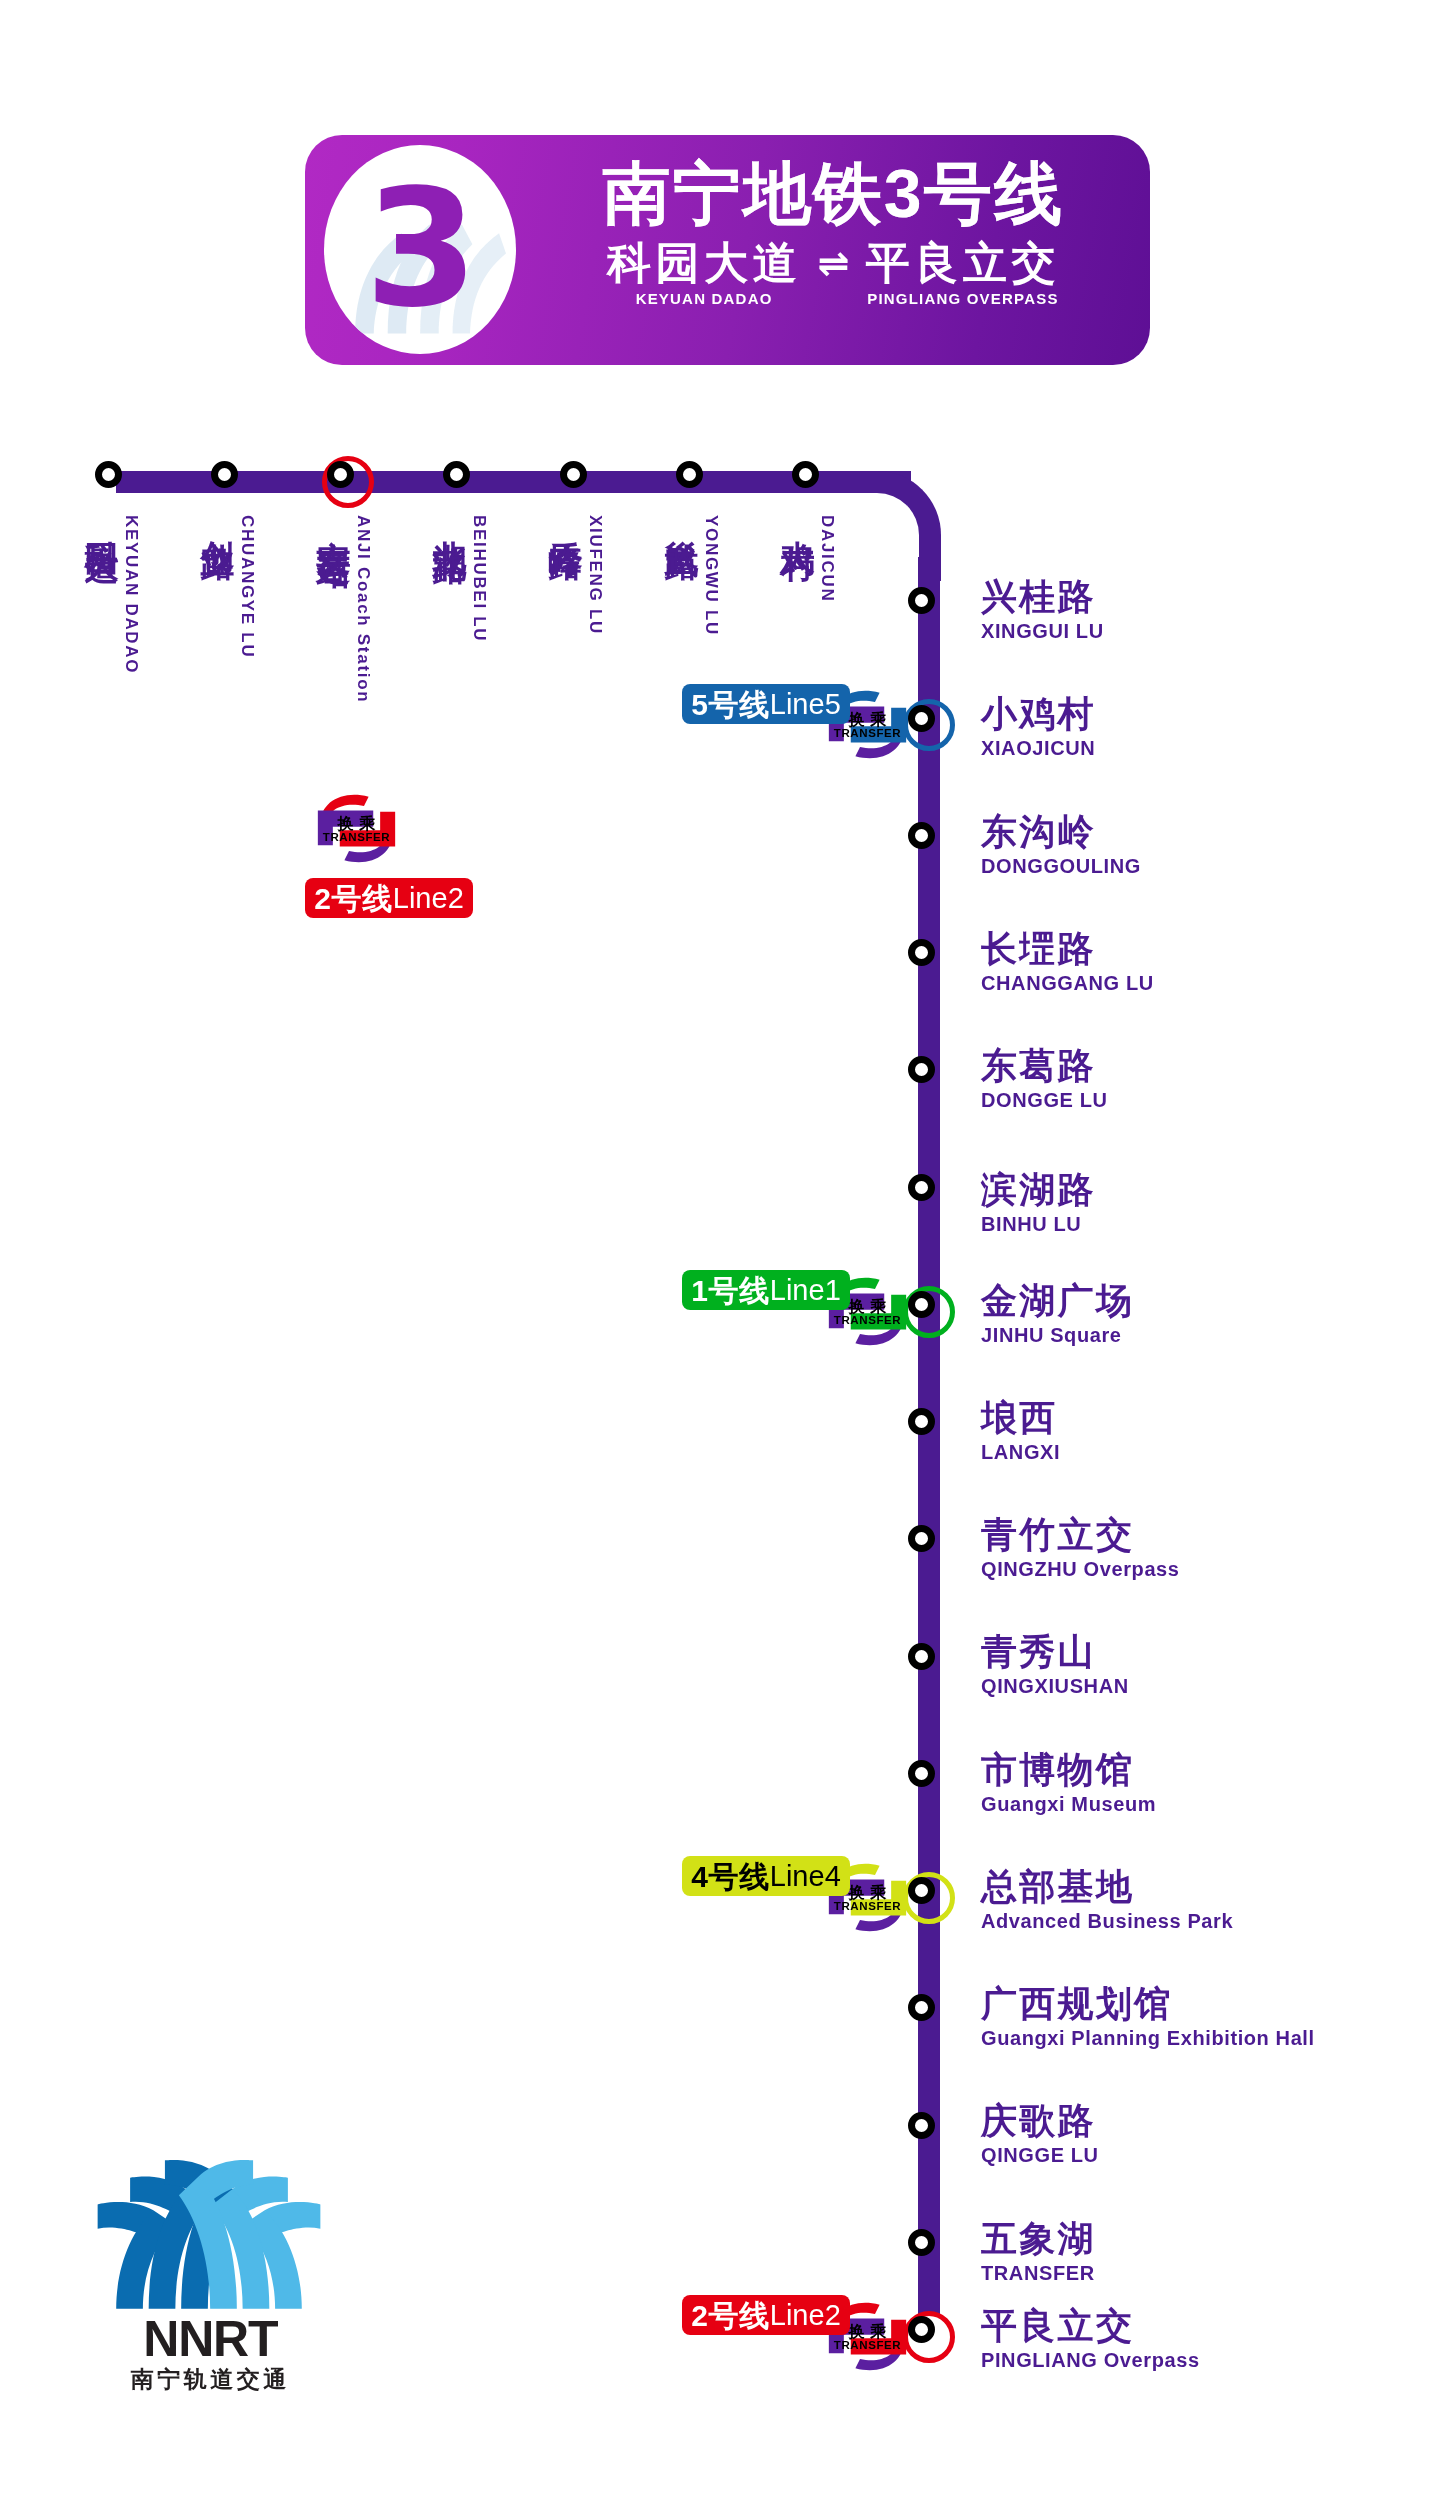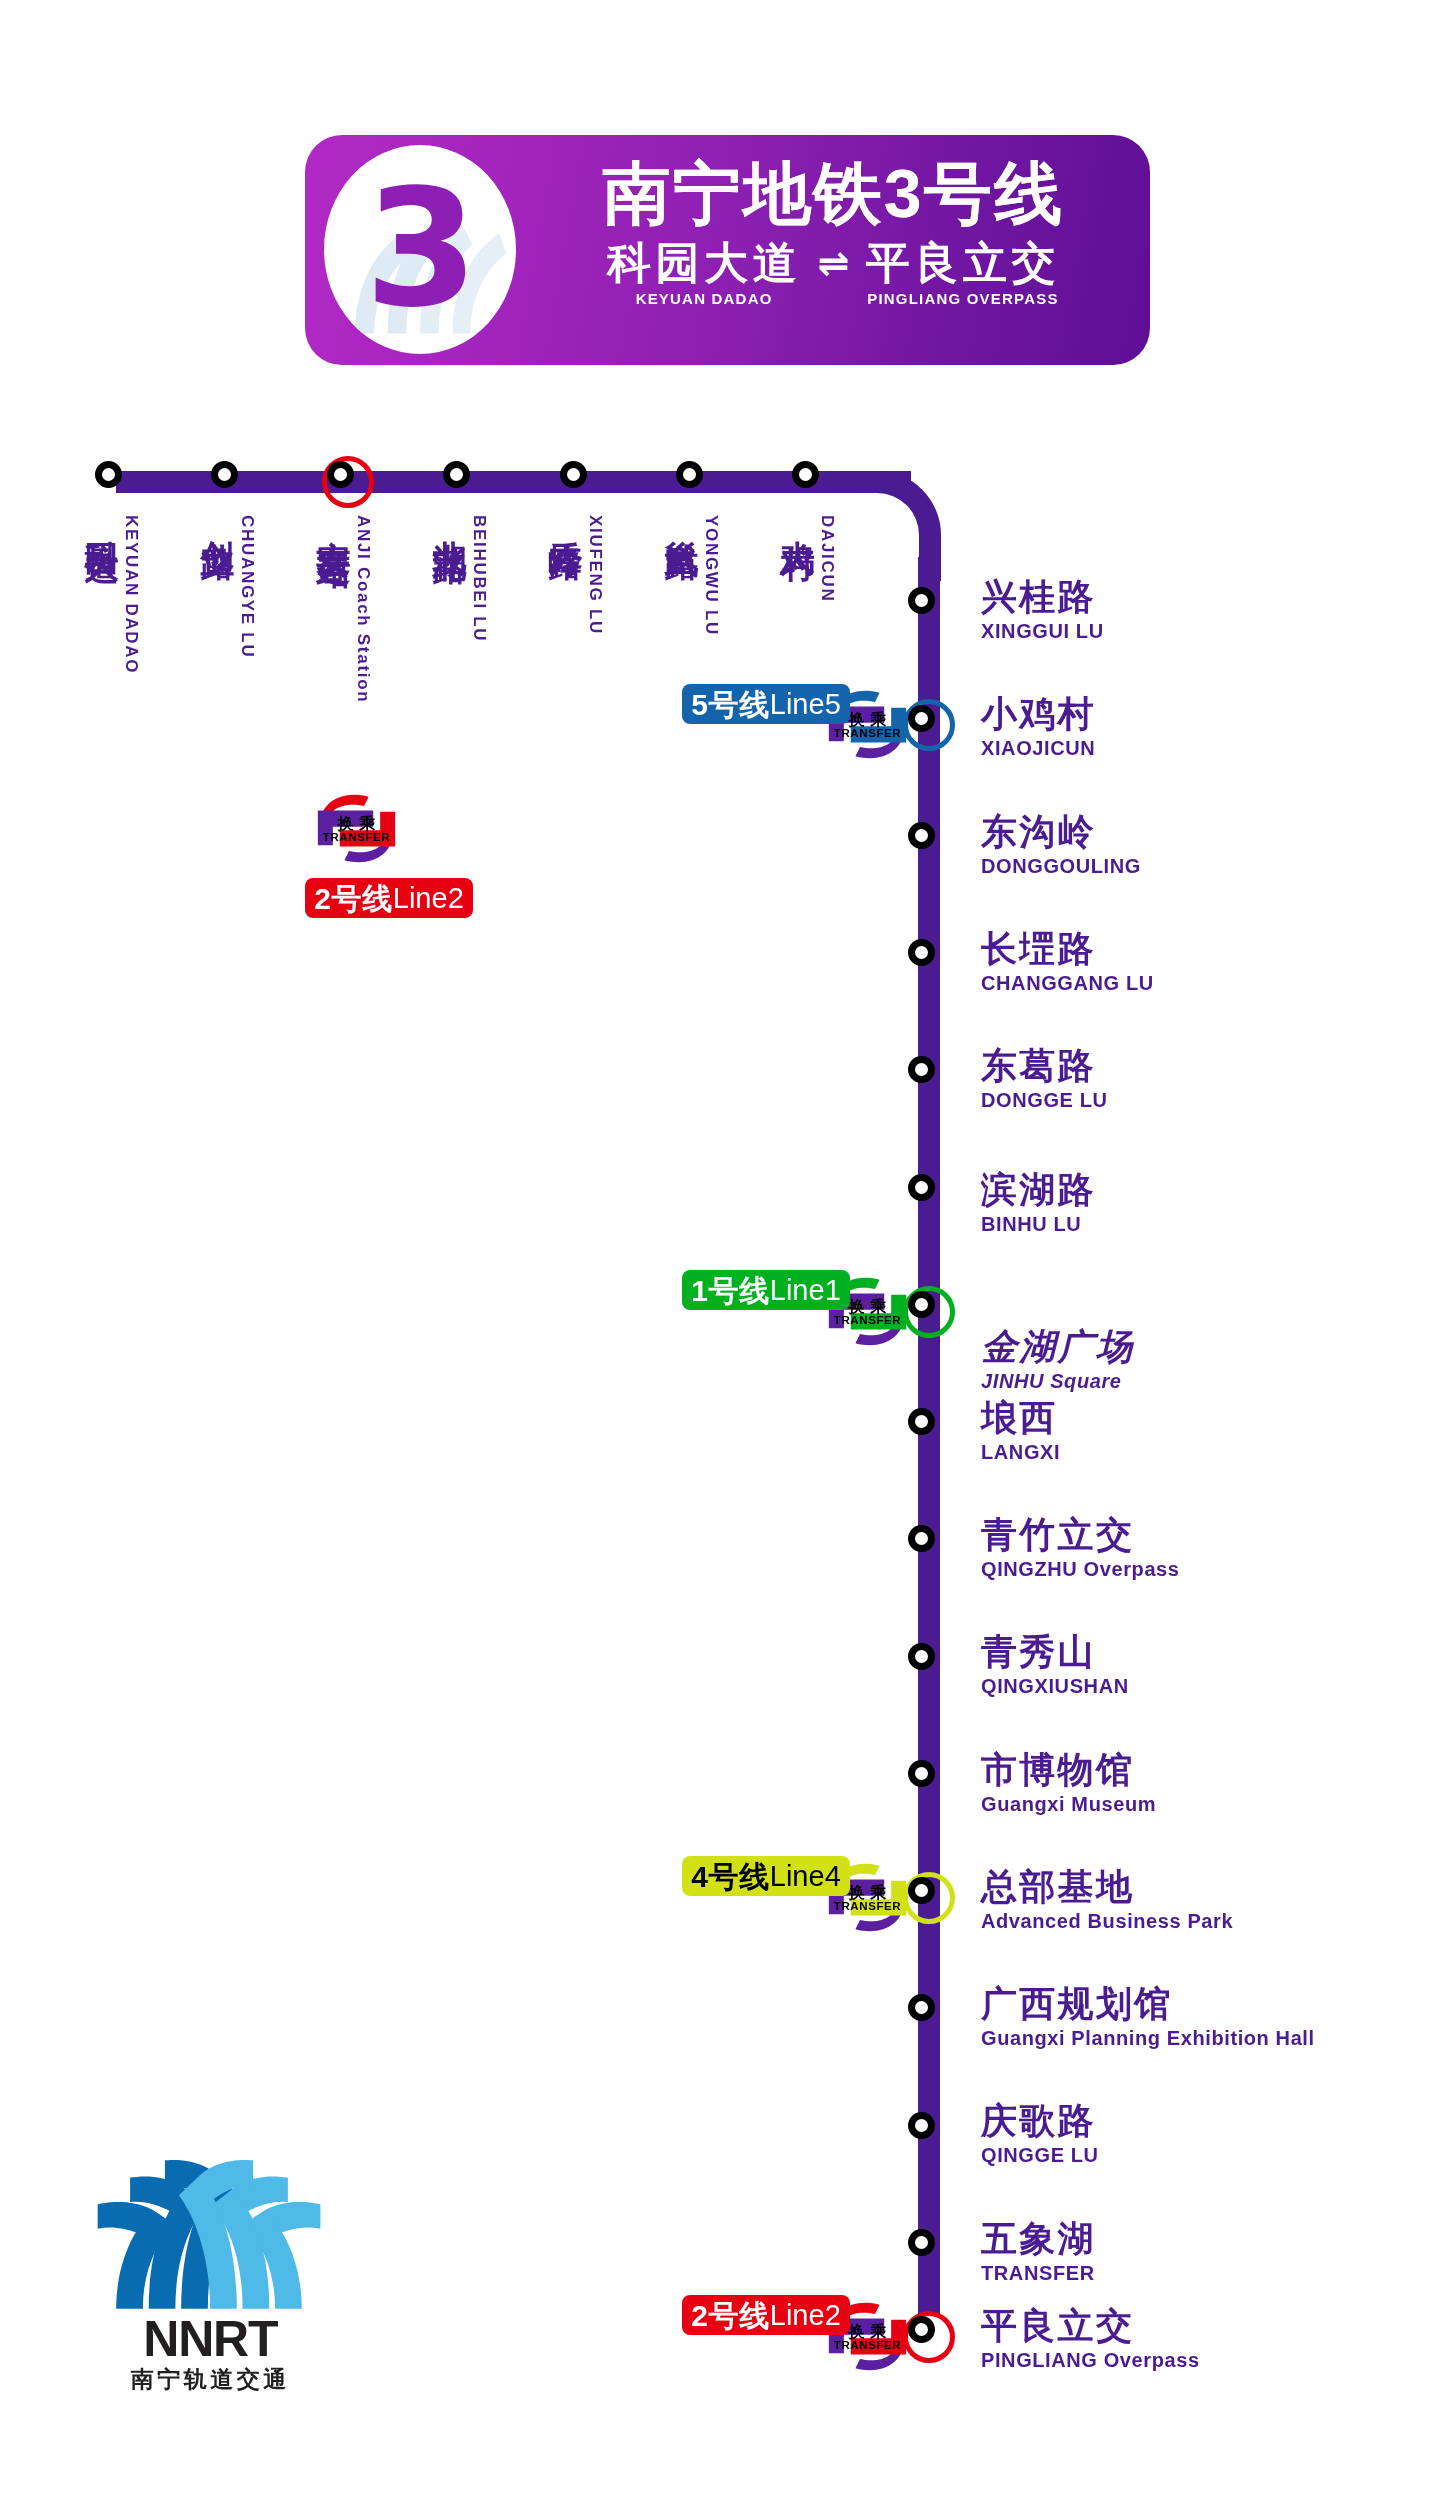--- a/index.html
+++ b/index.html
@@ -258,21 +258,21 @@
       <span class="v-name-cn">东葛路</span>
       <span class="v-name-en">DONGGE LU</span>
     </div>
     <div class="stop-dot" style="left: 908px; top: 1174px;"></div>
     <div class="v-station" style="top: 1164px; margin-top: 7px;">
       <span class="v-name-cn">滨湖路</span>
       <span class="v-name-en">BINHU LU</span>
     </div>
     <div class="stop-ring" style="left: 903px; top: 1286px; border-color: rgb(0, 176, 30);"></div>
     <div class="stop-dot transfer" style="left: 908px; top: 1291px;"></div>
-    <div class="v-station" style="top: 1328px; font-style: italic;">
+    <div class="v-station" style="top: 1282px;">
       <span class="v-name-cn">金湖广场</span>
       <span class="v-name-en">JINHU Square</span>
     </div>
     <div class="transfer-icon" style="left: 824px; top: 1274px;">
       <svg viewBox="0 0 150 130">
     <path d="M12 58 C12 18 52 -2 96 10 L88 26 C52 18 24 32 24 58 Z" fill="#00b01e"></path>
     <path d="M138 72 C138 112 98 132 54 120 L62 104 C98 112 126 98 126 72 Z" fill="#5b1fa0"></path>
     <path d="M8 34 L8 94 L34 94 L34 62 L104 62 L104 34 Z" fill="#5b1fa0"></path>
     <path d="M142 96 L142 36 L116 36 L116 68 L46 68 L46 96 Z" fill="#00b01e"></path>
     <text x="75" y="66" font-family="DejaVu Sans, sans-serif" font-size="28" font-weight="bold" fill="#000" text-anchor="middle">换 乘</text>

